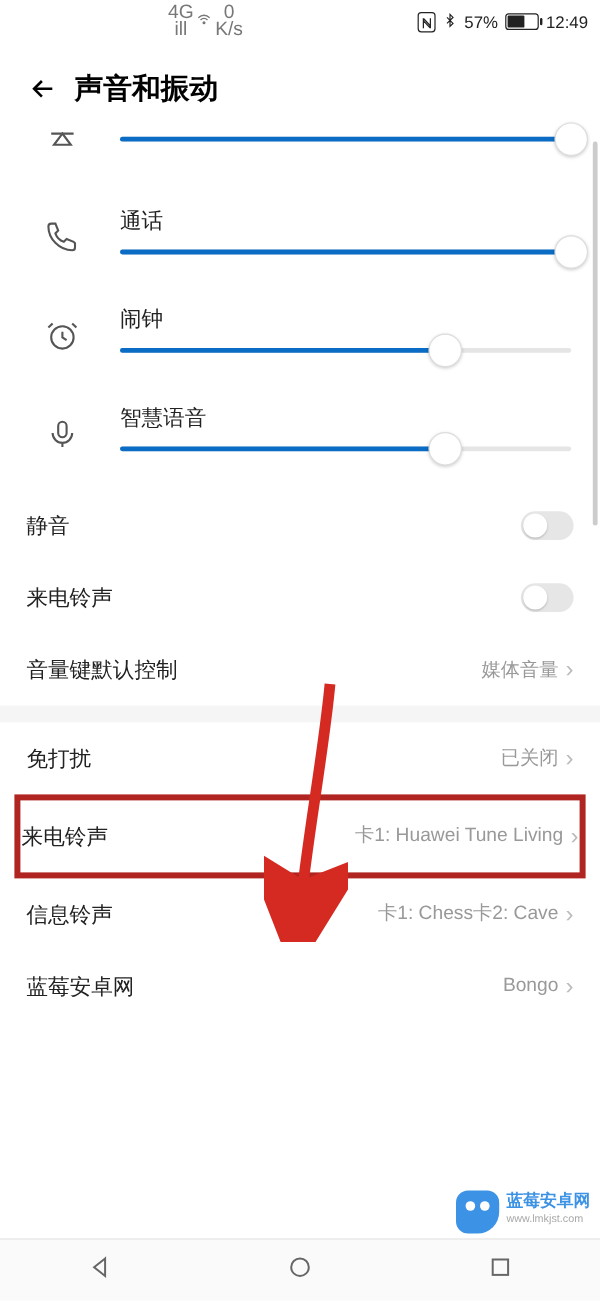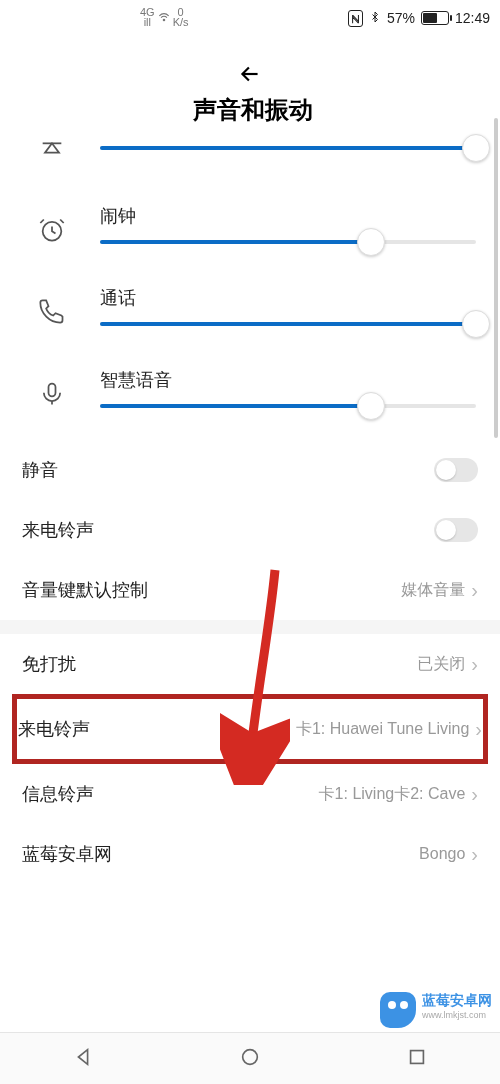--- a/index.html
+++ b/index.html
@@ -16,35 +16,34 @@
   
   .status-bar {
     height: 36px;
     display: flex;
     align-items: center;
     justify-content: space-between;
     padding: 0 10px 0 140px;
     font-size: 12px;
     color: #222;
   }
-  .status-left { display:flex; align-items:center; gap:2px; font-size:11px; color:#777;}
+  .status-left { display:flex; align-items:center; gap:2px; font-size:16px; color:#777;}
   .status-left .net { text-align:center; line-height:1; }
   .status-right { display:flex; align-items:center; gap:6px; font-size:14px; }
   .battery-box {
     width: 28px; height:14px; border:1.5px solid #222; border-radius:3px;
     position:relative; display:inline-block;
   }
   .battery-box::after { content:""; position:absolute; right:-4px; top:3px; width:2px; height:6px; background:#222; border-radius:1px;}
   .battery-fill { position:absolute; left:1px; top:1px; bottom:1px; width:55%; background:#222; border-radius:1px;}
 
   
   .header {
     display:flex; align-items:center;
     padding: 18px 16px 8px 16px;
-    flex-direction: column;
   }
   .back-arrow { width:40px; height:40px; display:flex; align-items:center; justify-content:center;}
   .header-title { font-size: 24px; font-weight:600; margin-left:6px; }
 
   .content { padding: 0 0px 0 0px; }
 
   
   .slider-row {
     display:flex; align-items:flex-end;
     padding: 10px 24px 32px 24px;
@@ -191,20 +190,35 @@
 <div class="content">
 
   <div class="slider-row first">
     <div class="icon">
       <svg viewBox="0 0 24 24">
           <path d="M4 8h16"></path>
           <path d="M12 8l-6 8h12z"></path>
         </svg>
     </div>
     <div class="slider-col">
+      <div class="slider-track">
+        <div class="slider-fill" style="width:100%"></div>
+        <div class="slider-thumb" style="left:100%"></div>
+      </div>
+    </div>
+  </div>
+
+  <div class="slider-row">
+    <div class="icon">
+      <svg viewBox="0 0 24 24">
+          <path d="M21 16v3a2 2 0 01-2 2c-9 0-17-8-17-17a2 2 0 012-2h3l2 5-2 2c1 3 3 5 6 6l2-2 5 2z"></path>
+        </svg>
+    </div>
+    <div class="slider-col">
+      <div class="slider-label">通话</div>
       <div class="slider-track">
         <div class="slider-fill" style="width:100%"></div>
         <div class="slider-thumb" style="left:100%"></div>
       </div>
     </div>
   </div>
 
   <div class="slider-row">
     <div class="icon">
       <svg viewBox="0 0 24 24">
@@ -212,35 +226,20 @@
           <path d="M12 9v4l3 2"></path>
           <path d="M5 3L2 6"></path>
           <path d="M19 3l3 3"></path>
         </svg>
     </div>
     <div class="slider-col">
       <div class="slider-label">闹钟</div>
       <div class="slider-track">
         <div class="slider-fill" style="width:72%"></div>
         <div class="slider-thumb" style="left:72%"></div>
-      </div>
-    </div>
-  </div>
-
-  <div class="slider-row">
-    <div class="icon">
-      <svg viewBox="0 0 24 24">
-          <path d="M21 16v3a2 2 0 01-2 2c-9 0-17-8-17-17a2 2 0 012-2h3l2 5-2 2c1 3 3 5 6 6l2-2 5 2z"></path>
-        </svg>
-    </div>
-    <div class="slider-col">
-      <div class="slider-label">通话</div>
-      <div class="slider-track">
-        <div class="slider-fill" style="width:100%"></div>
-        <div class="slider-thumb" style="left:100%"></div>
       </div>
     </div>
   </div>
 
   <div class="slider-row">
     <div class="icon">
       <svg viewBox="0 0 24 24">
           <rect x="9" y="3" width="6" height="11" rx="3"></rect>
           <path d="M5 11a7 7 0 0014 0"></path>
           <path d="M12 18v3"></path>
@@ -290,21 +289,21 @@
         </span>
         <span class="chev">›</span>
       </span>
     </div>
   </div>
 
   <div class="row">
     <span>信息铃声</span>
     <span class="value row-wrap">
       <span class="value multi">
-        <span>卡1: Living</span>
+        <span>卡1: Chess</span>
         <span>卡2: Cave</span>
       </span>
       <span class="chev">›</span>
     </span>
   </div>
 
   <div class="row">
     <span>蓝莓安卓网</span>
     <span class="value row-wrap">
       <span>Bongo</span>

